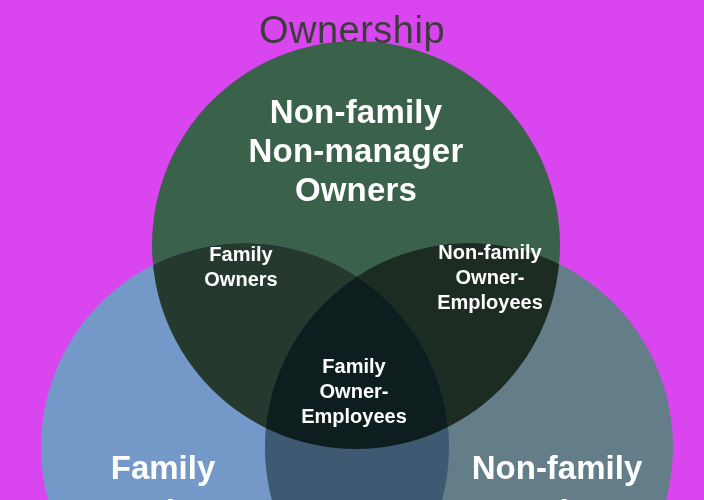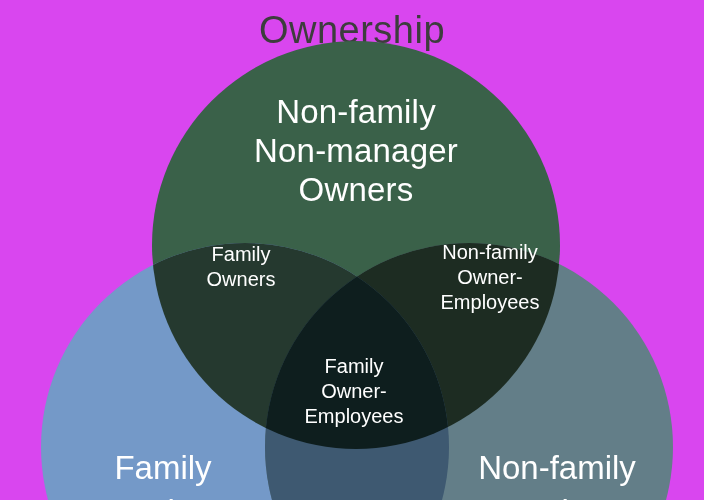--- a/index.html
+++ b/index.html
@@ -37,21 +37,21 @@
     left: 0;
     top: 0;
     width: 704px;
     height: 500px;
     display: block;
   }
   .venn-label {
     position: absolute;
     text-align: center;
     color: #ffffff;
-    font-weight: 400;
+    font-weight: 700;
     white-space: pre-line;
     pointer-events: none;
     text-rendering: optimizeLegibility;
   }
   
   #label-nonfamily-nonmanager-owners {
     left: 186px;
     top: 92px;
     width: 340px;
     font-size: 33px;

